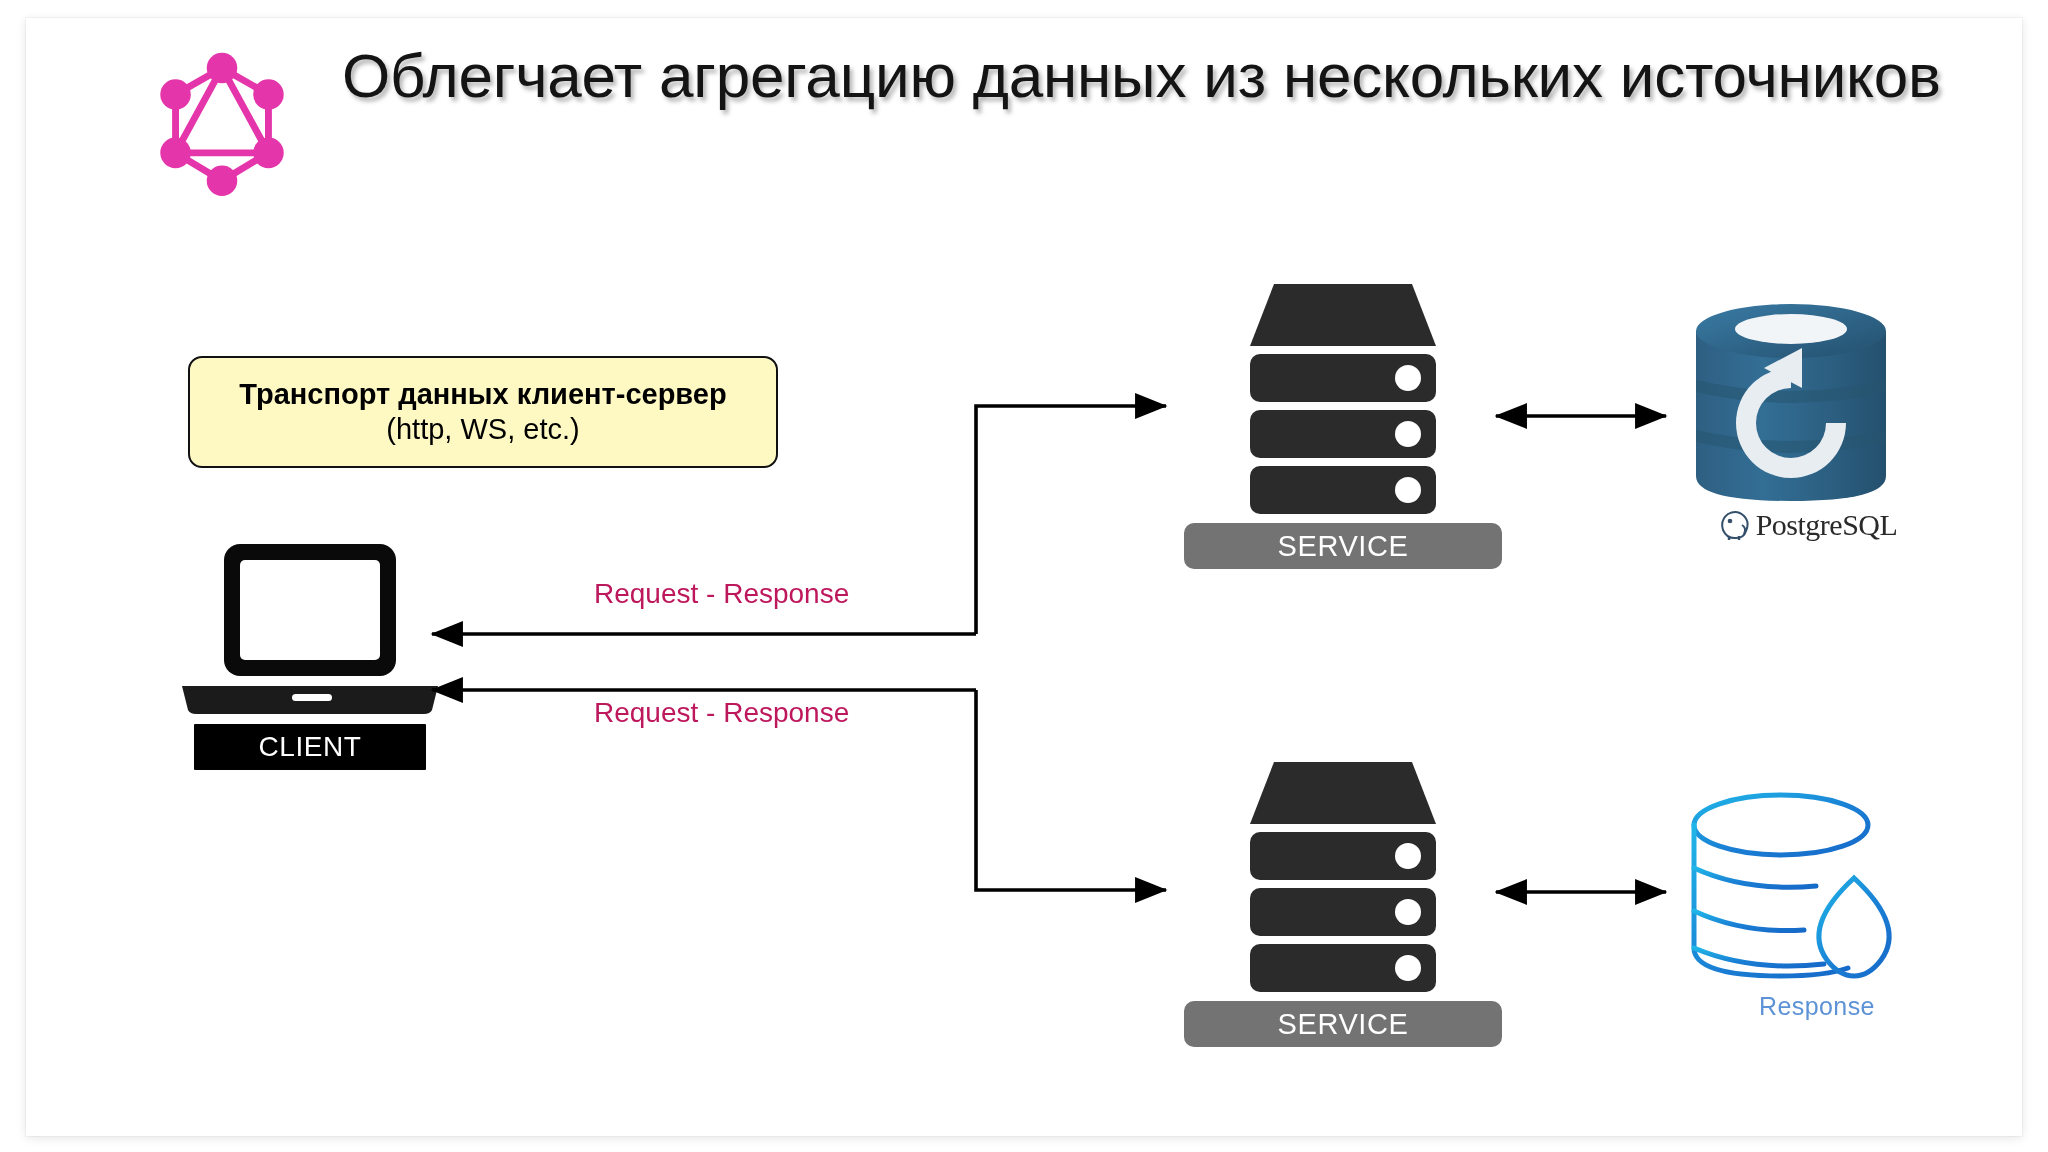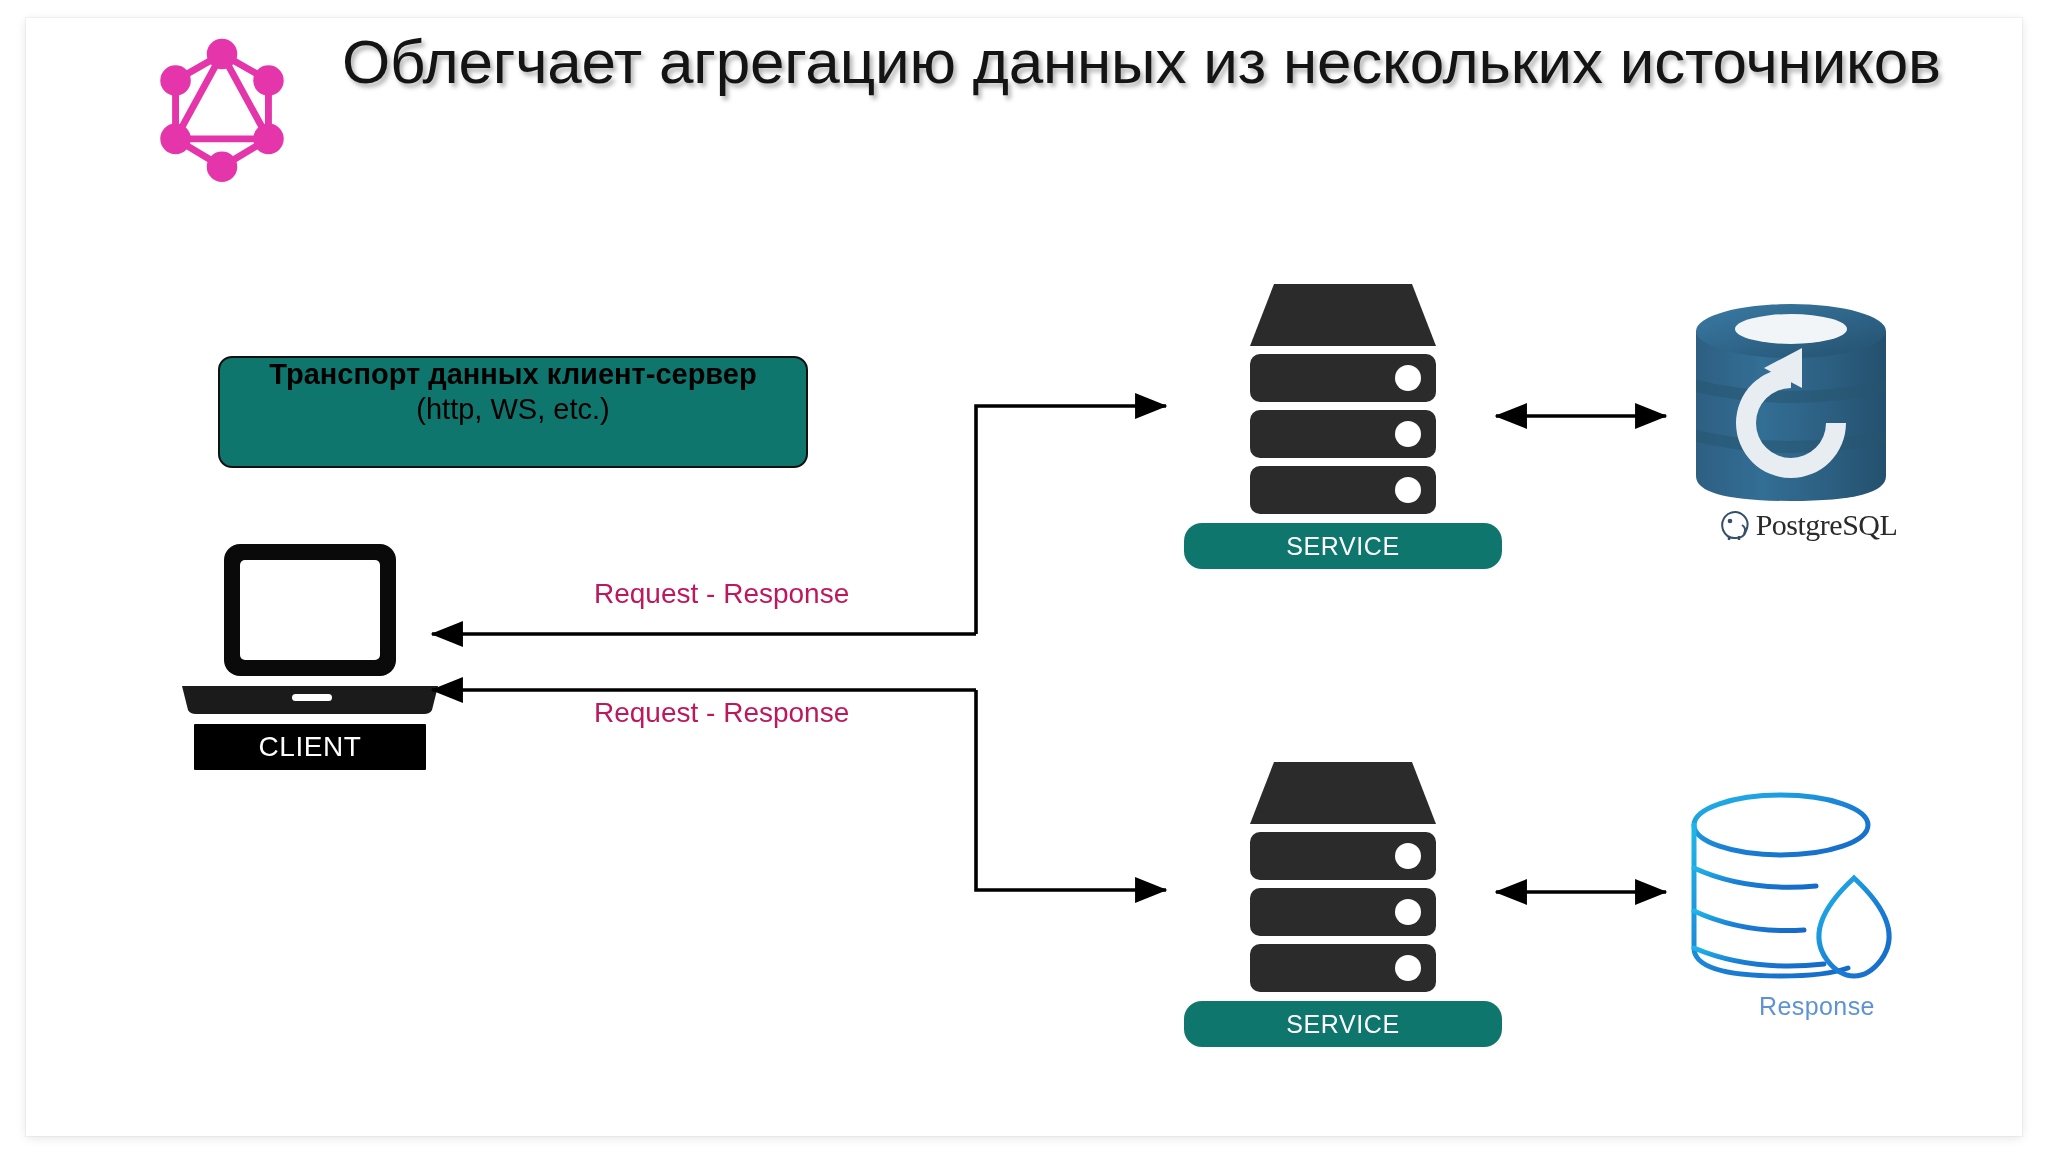--- a/index.html
+++ b/index.html
@@ -20,21 +20,21 @@
     top: 18px;
     width: 1996px;
     height: 1118px;
     background: #ffffff;
     box-shadow: 0 2px 10px rgba(0,0,0,0.10), 0 0 0 1px rgba(0,0,0,0.035);
   }
 
   
   #header {
     position: absolute;
-    left: 0; top: 0;
+    left: 0; top: 14px;
     width: 100%;
     height: 215px;
   }
   #graphql-logo {
     position: absolute;
     left: 128px;
     top: 20px;
     width: 136px;
     height: 146px;
   }
@@ -62,28 +62,27 @@
 
   
   #transport-box {
     position: absolute;
     left: 162px;
     top: 338px;
     width: 590px;
     height: 112px;
     border: 2.5px solid #111;
     border-radius: 14px;
-    background: #0f766e;
+    background: #fef9c3;
     box-sizing: border-box;
     display: flex;
     flex-direction: column;
     align-items: center;
-    justify-content: flex-start;
+    justify-content: center;
     gap: 2px;
-    margin-left: 30px;
   }
   .tb-line1 {
     font-size: 29px;
     font-weight: bold;
     color: #000;
     white-space: nowrap;
   }
   .tb-line2 {
     font-size: 29px;
     font-weight: normal;
@@ -134,24 +133,24 @@
     left: 38px; top: 0;
     width: 242px;
     height: 238px;
   }
   .service-label {
     position: absolute;
     left: 0;
     top: 243px;
     width: 318px;
     height: 46px;
-    background: #0f766e;
-    border-radius: 18px;
+    background: #737373;
+    border-radius: 10px;
     color: #fff;
-    font-size: 25px;
+    font-size: 29px;
     display: flex;
     align-items: center;
     justify-content: center;
     letter-spacing: 0.6px;
   }
 
   
   .db-node {
     position: absolute;
     width: 250px;

